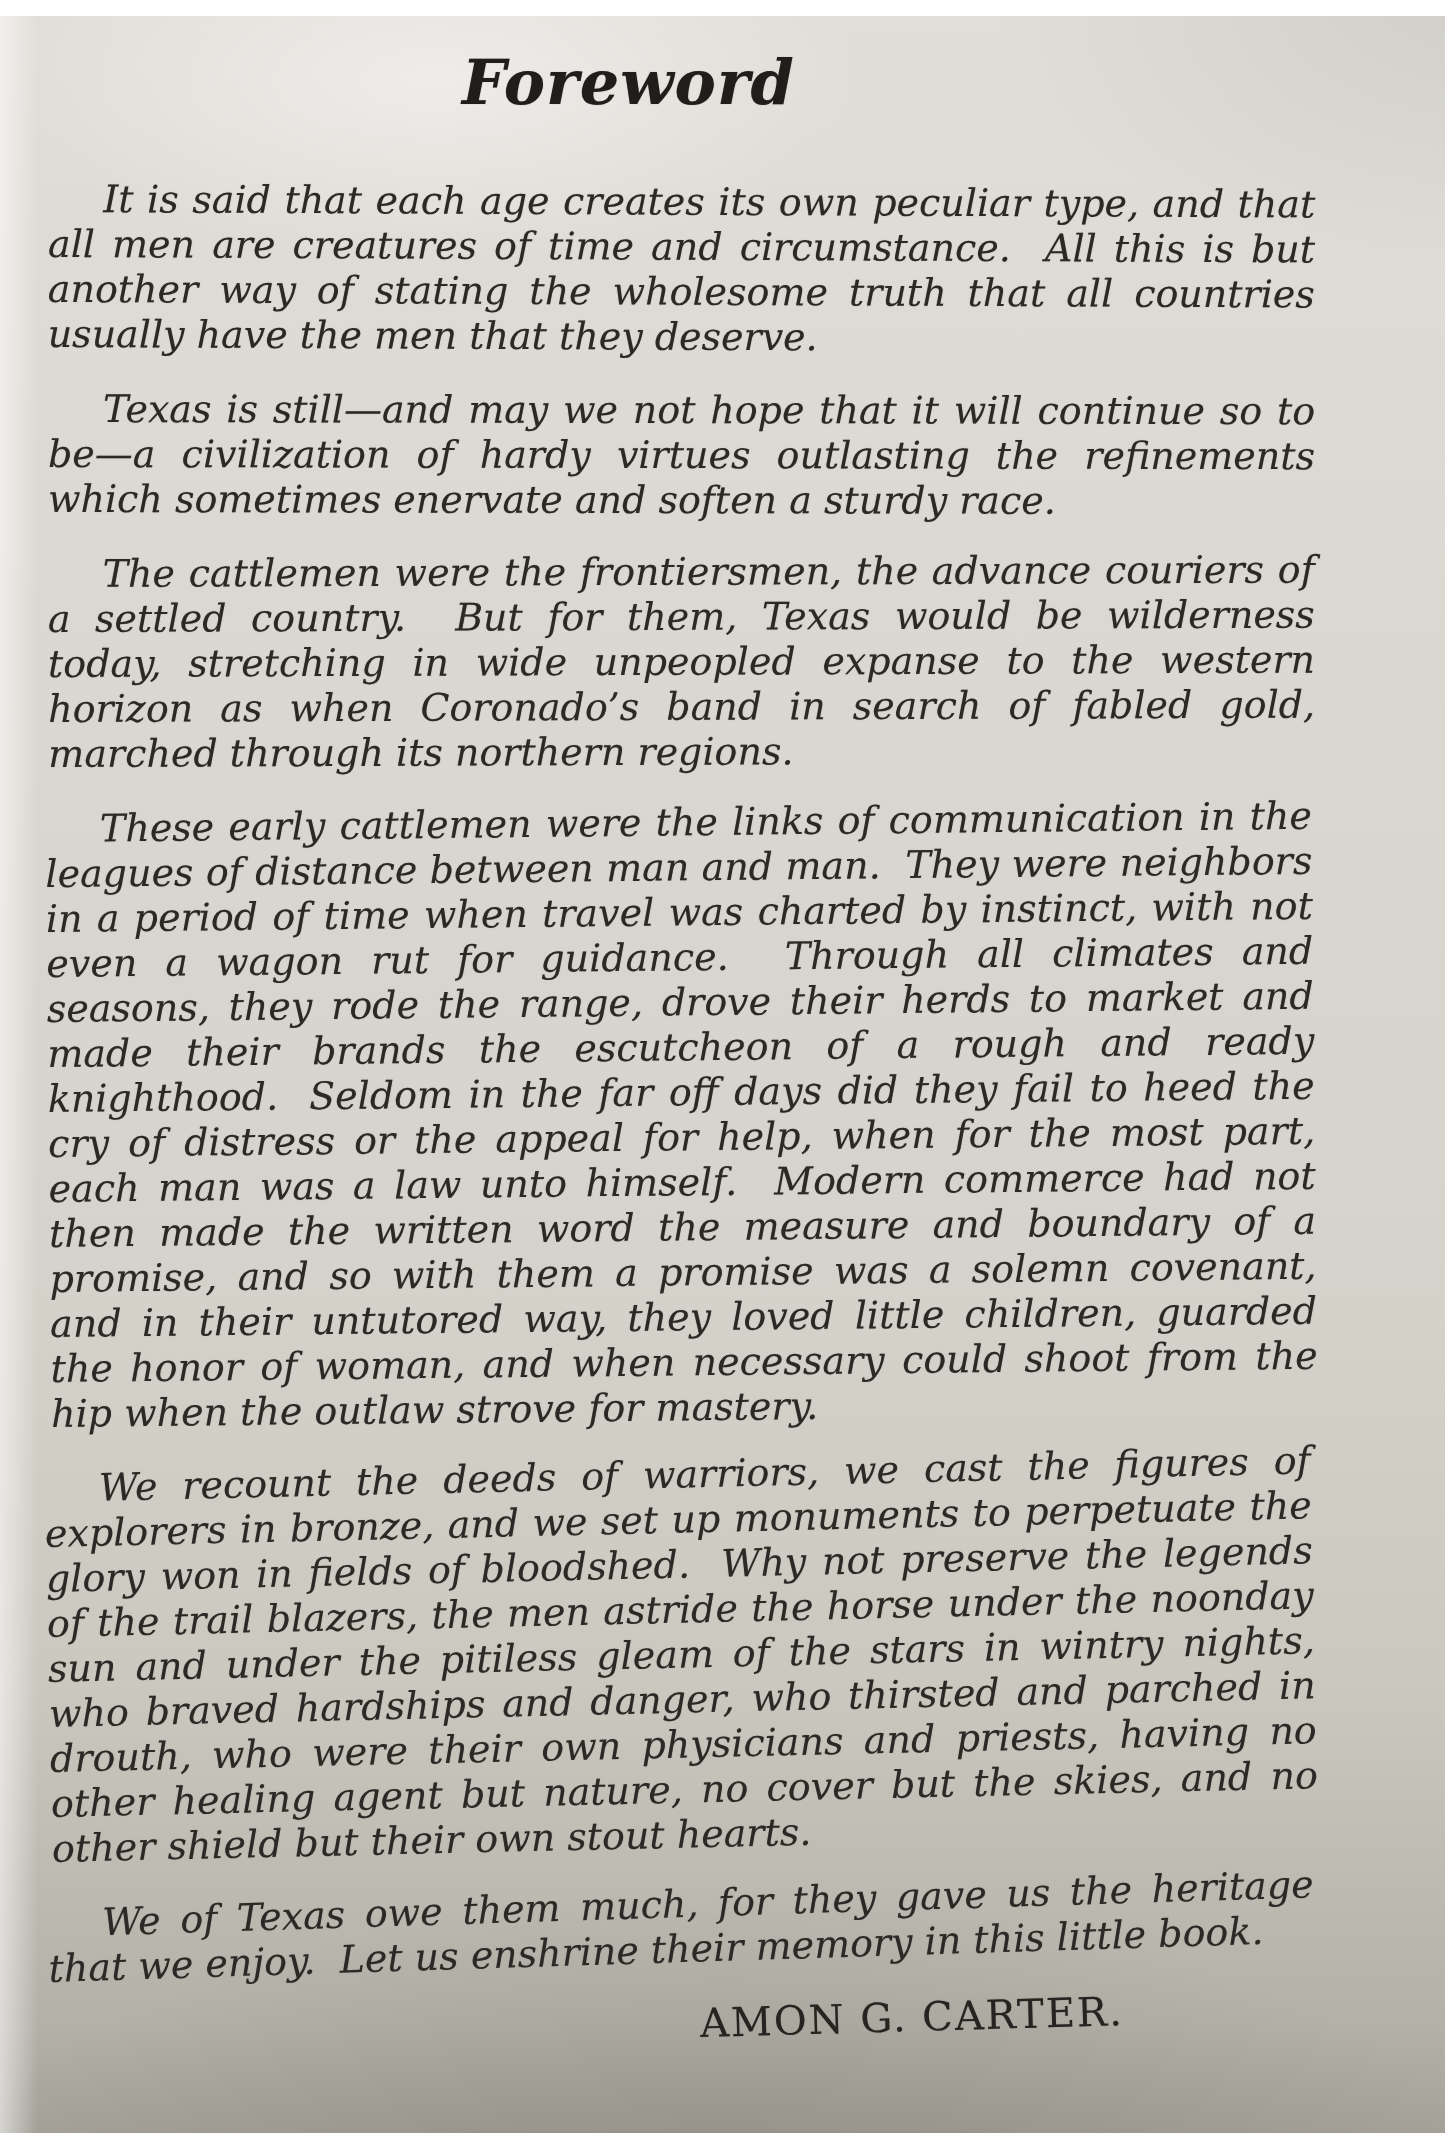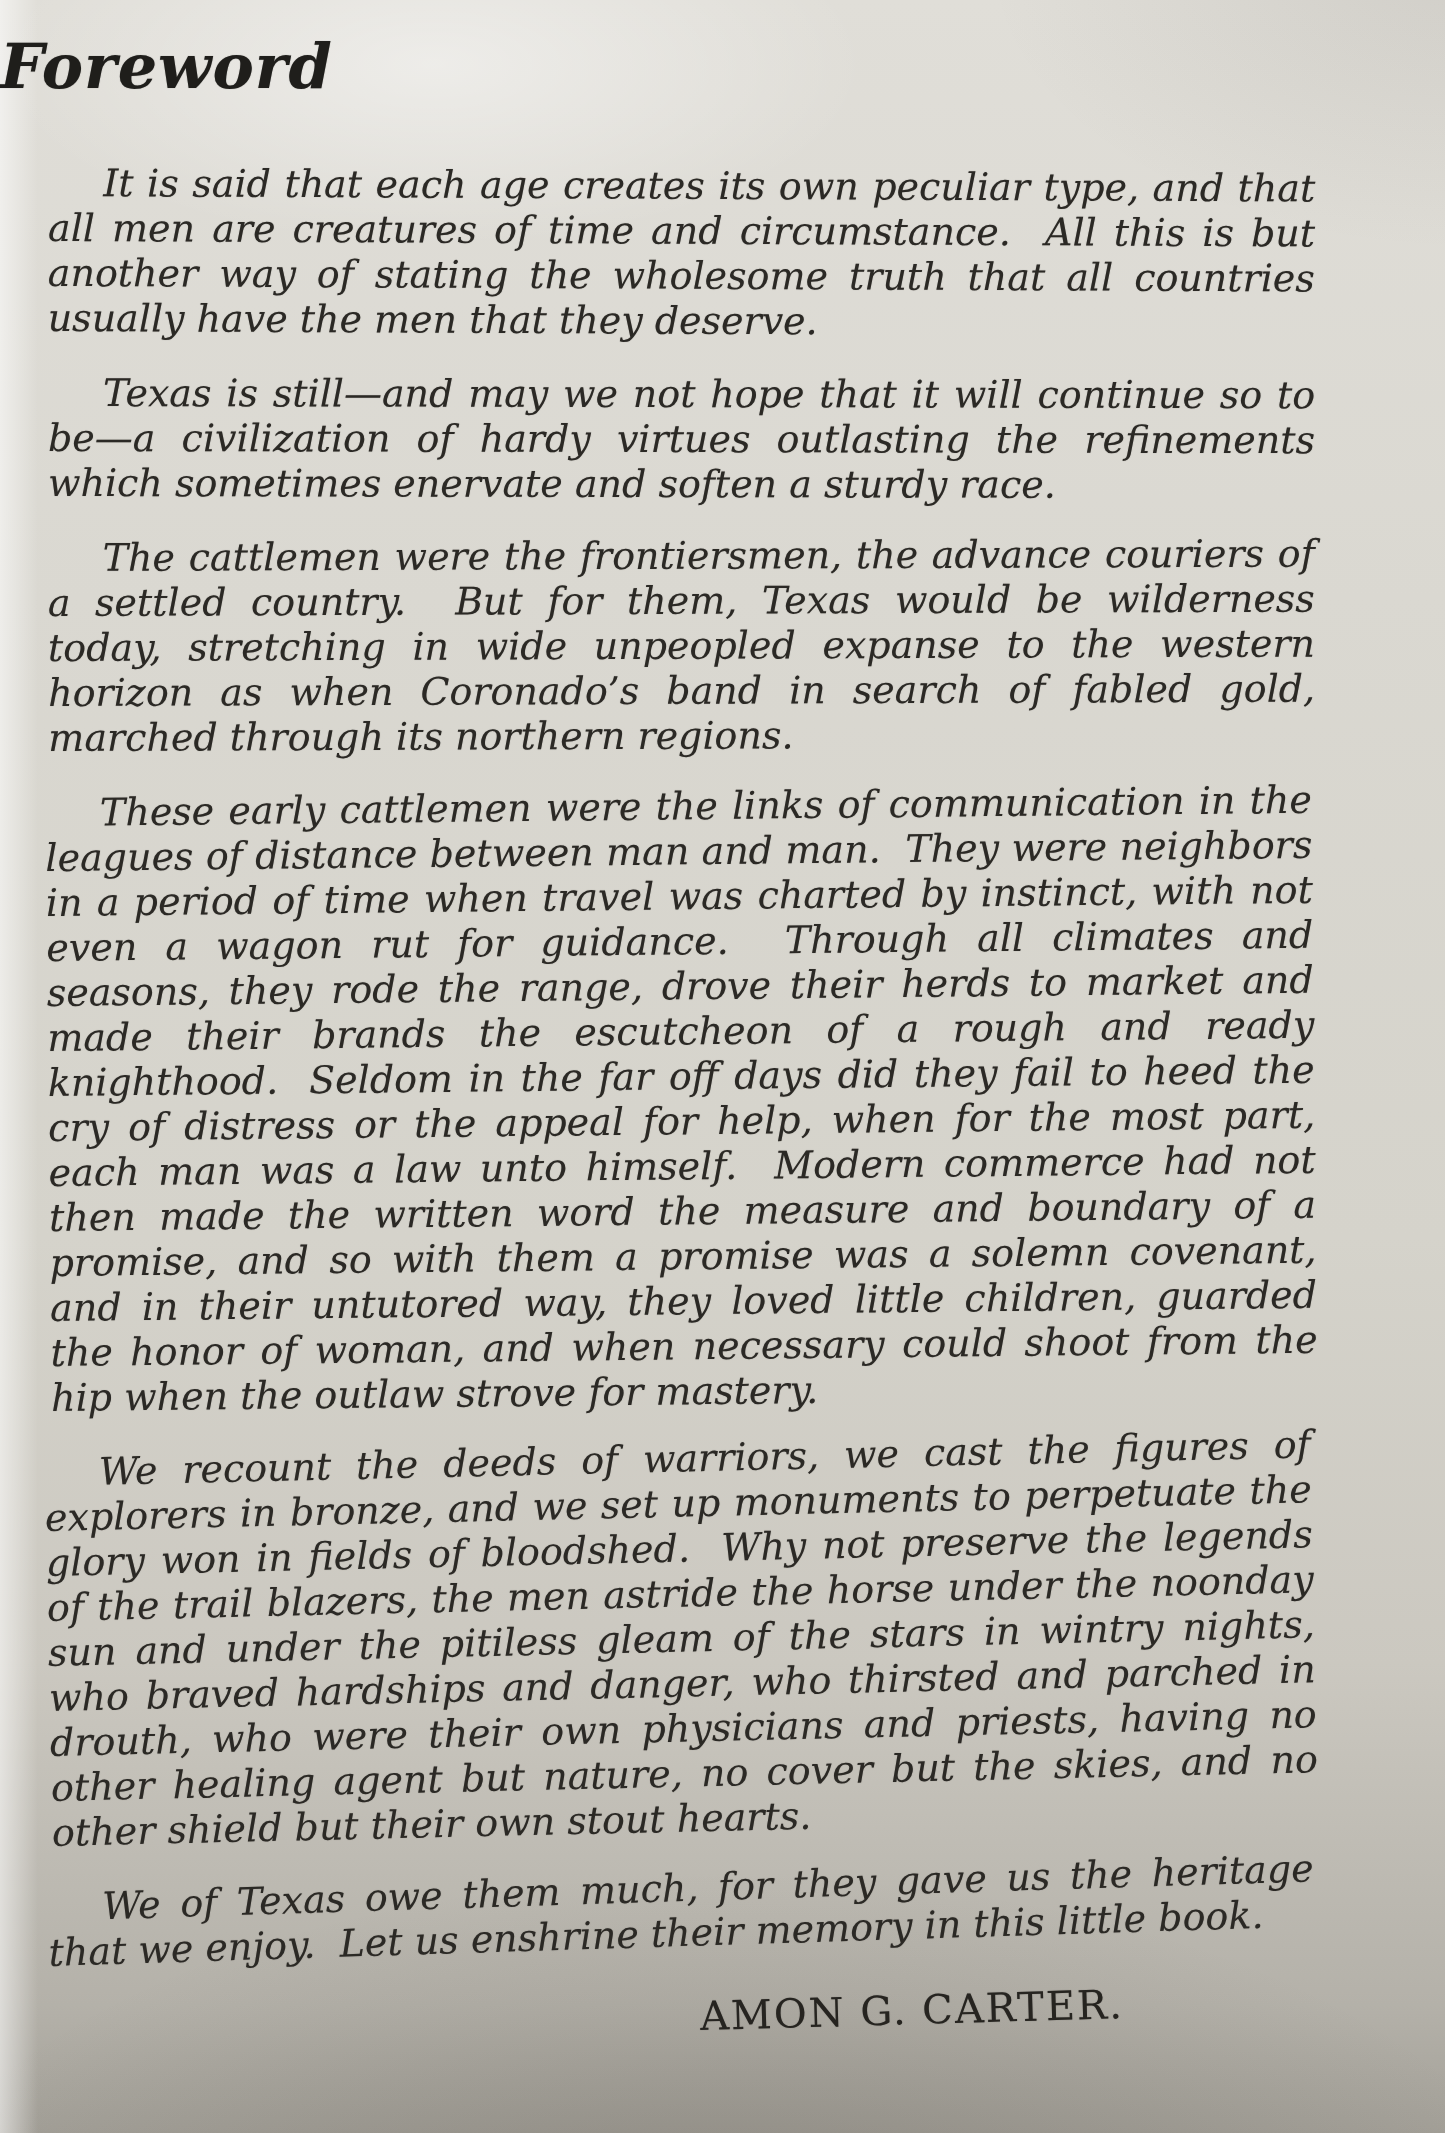--- a/index.html
+++ b/index.html
@@ -15,33 +15,33 @@
     height: 2133px;
     color: #2b2925;
     background:
       linear-gradient(to right, rgba(255,255,255,0.55) 0px, rgba(255,255,255,0.0) 38px),
       radial-gradient(ellipse 620px 260px at 30% 3%, rgba(255,255,255,0.45), rgba(255,255,255,0) 70%),
       radial-gradient(ellipse 700px 420px at 102% -2%, rgba(70,65,58,0.10), rgba(70,65,58,0) 70%),
       radial-gradient(ellipse 1200px 600px at 50% 108%, rgba(55,50,44,0.22), rgba(55,50,44,0) 72%),
       linear-gradient(to bottom, #e0ded8 0%, #dad8d1 28%, #d5d3cb 58%, #cbc8c0 78%, #b4b1a9 94%, #a3a098 100%);
   }
   .title {
-    margin: 0;
+    margin: 16px;
     padding-top: 30px;
     width: 1225px;
-    text-align: left;
+    text-align: center;
     font-size: 62px;
     font-weight: bold;
     font-style: italic;
     letter-spacing: 1px;
     color: #1f1e1b;
     text-shadow: 0 0 1px rgba(31,30,27,0.4);
   }
   .text-col {
-    margin: 58px 130px 17px 48px;
+    margin: 58px 130px 8px 48px;
   }
   .para {
     margin: 0 0 30px 0;
     font-style: italic;
     font-size: 38px;
     line-height: 45px;
     text-align: justify;
     text-indent: 55px;
     white-space: pre-wrap;
     text-shadow: 0 0 1px rgba(43,41,37,0.35);

